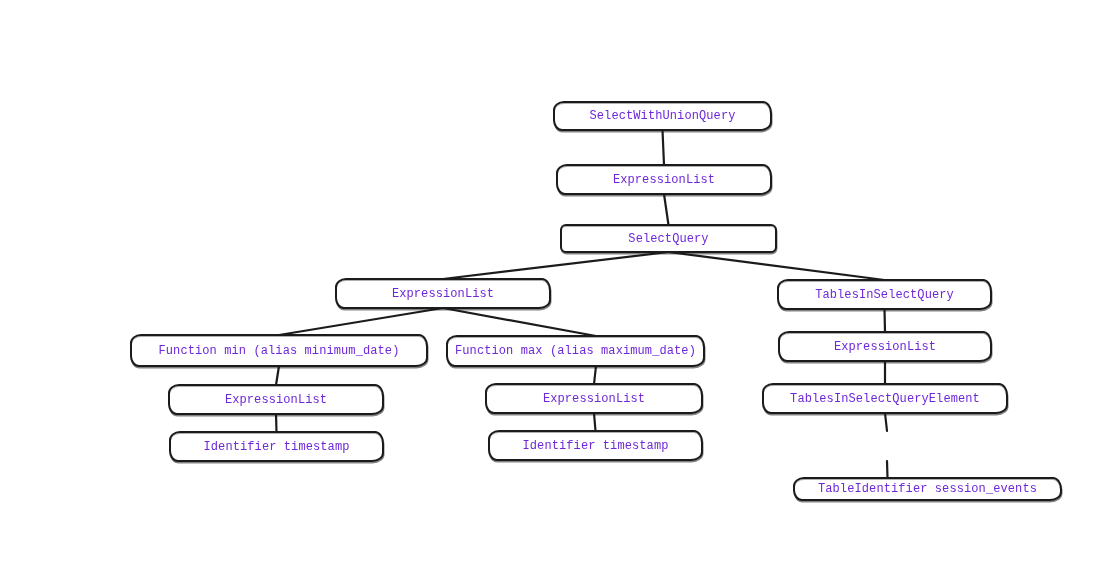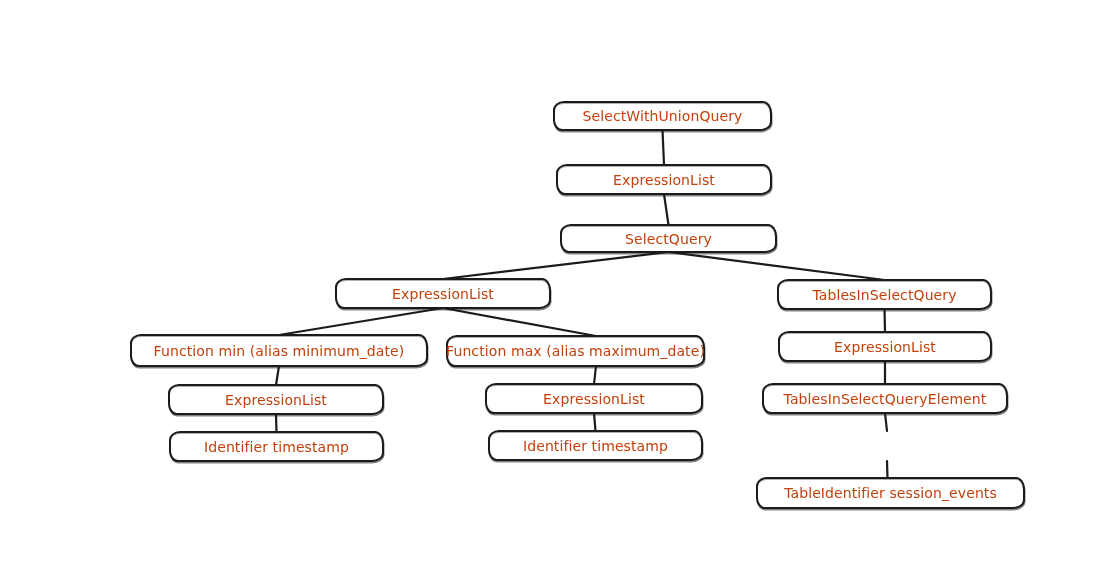--- a/index.html
+++ b/index.html
@@ -32,25 +32,26 @@
     position: absolute;
     z-index: 2;
     box-sizing: border-box;
     background: #ffffff;
     border: 2.4px solid #1b1b1b;
     border-radius: 11px 9px 12px 9px / 9px 12px 9px 11px;
     box-shadow: 0.5px 1.5px 0 0 rgba(27,27,27,0.55), inset 0 1px 0 0 rgba(27,27,27,0.35);
     display: flex;
     align-items: center;
     justify-content: center;
-    font-size: 14px;
+    font-size: 12px;
     line-height: 1;
-    color: #c2410c;
+    color: #6d28d9;
     letter-spacing: 0.1px;
     white-space: nowrap;
+    font-family: Liberation Mono, monospace;
   }
 </style>
 </head>
 <body>
 
 <div class="canvas">
   <svg id="edges" xmlns="http://www.w3.org/2000/svg">
       <line x1="662.5" y1="130" x2="664" y2="165"></line>
       <line x1="664" y1="194" x2="668.5" y2="225"></line>
       <line x1="668.5" y1="252" x2="443" y2="279"></line>
@@ -62,25 +63,25 @@
       <line x1="596" y1="366" x2="594" y2="384"></line>
       <line x1="885" y1="361" x2="885" y2="384"></line>
       <line x1="276" y1="414" x2="276.5" y2="432"></line>
       <line x1="594" y1="413" x2="595.5" y2="431"></line>
       <line x1="885" y1="413" x2="887" y2="431"></line>
       <line x1="887" y1="461" x2="887.5" y2="478"></line>
     </svg>
 
   <div class="node" style="left: 553px; top: 101px; width: 219px; height: 30px;">SelectWithUnionQuery</div>
   <div class="node" style="left: 556px; top: 164px; width: 216px; height: 31px;">ExpressionList</div>
-  <div class="node" style="left: 560px; top: 224px; width: 217px; height: 29px;">SelectQuery</div>
+  <div class="node" style="left: 560px; top: 224px; width: 217px; height: 29px; border-radius: 6px;">SelectQuery</div>
   <div class="node" style="left: 335px; top: 278px; width: 216px; height: 31px;">ExpressionList</div>
   <div class="node" style="left: 130px; top: 334px; width: 298px; height: 33px;">Function min (alias minimum_date)</div>
   <div class="node" style="left: 777px; top: 279px; width: 215px; height: 31px;">TablesInSelectQuery</div>
   <div class="node" style="left: 446px; top: 335px; width: 259px; height: 32px;">Function max (alias maximum_date)</div>
   <div class="node" style="left: 778px; top: 331px; width: 214px; height: 31px;">ExpressionList</div>
   <div class="node" style="left: 168px; top: 384px; width: 216px; height: 31px;">ExpressionList</div>
   <div class="node" style="left: 485px; top: 383px; width: 218px; height: 31px;">ExpressionList</div>
   <div class="node" style="left: 762px; top: 383px; width: 246px; height: 31px;">TablesInSelectQueryElement</div>
   <div class="node" style="left: 169px; top: 431px; width: 215px; height: 31px;">Identifier timestamp</div>
   <div class="node" style="left: 488px; top: 430px; width: 215px; height: 31px;">Identifier timestamp</div>
-  <div class="node" style="left: 756px; top: 477px; width: 269px; height: 32px;">TableIdentifier session_events</div>
+  <div class="node" style="left: 793px; top: 477px; width: 269px; height: 24px;">TableIdentifier session_events</div>
 </div>
 
 </body></html>

